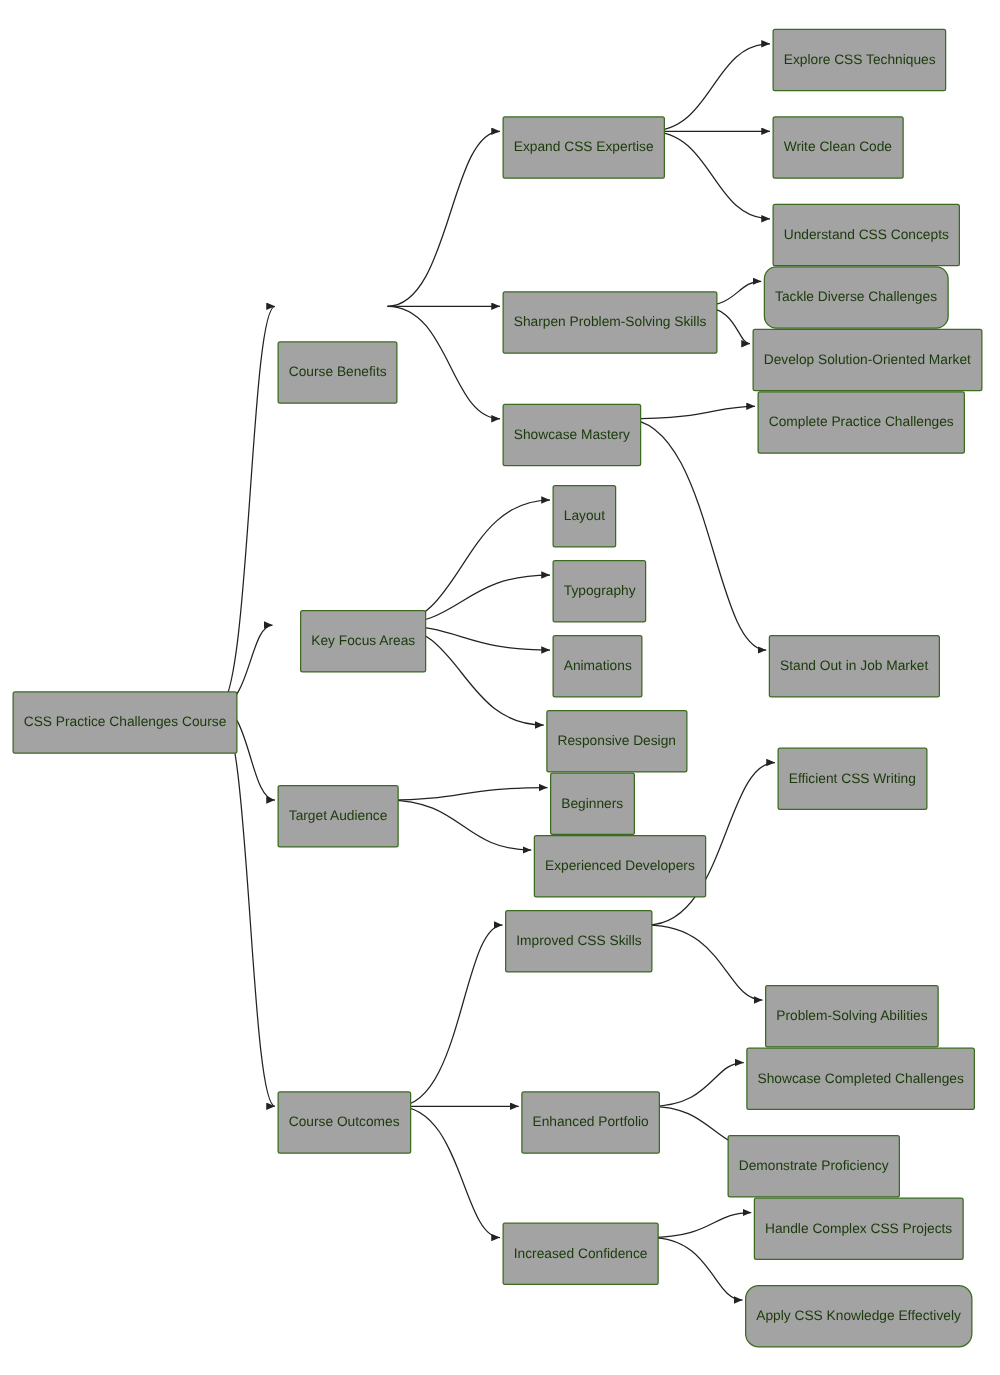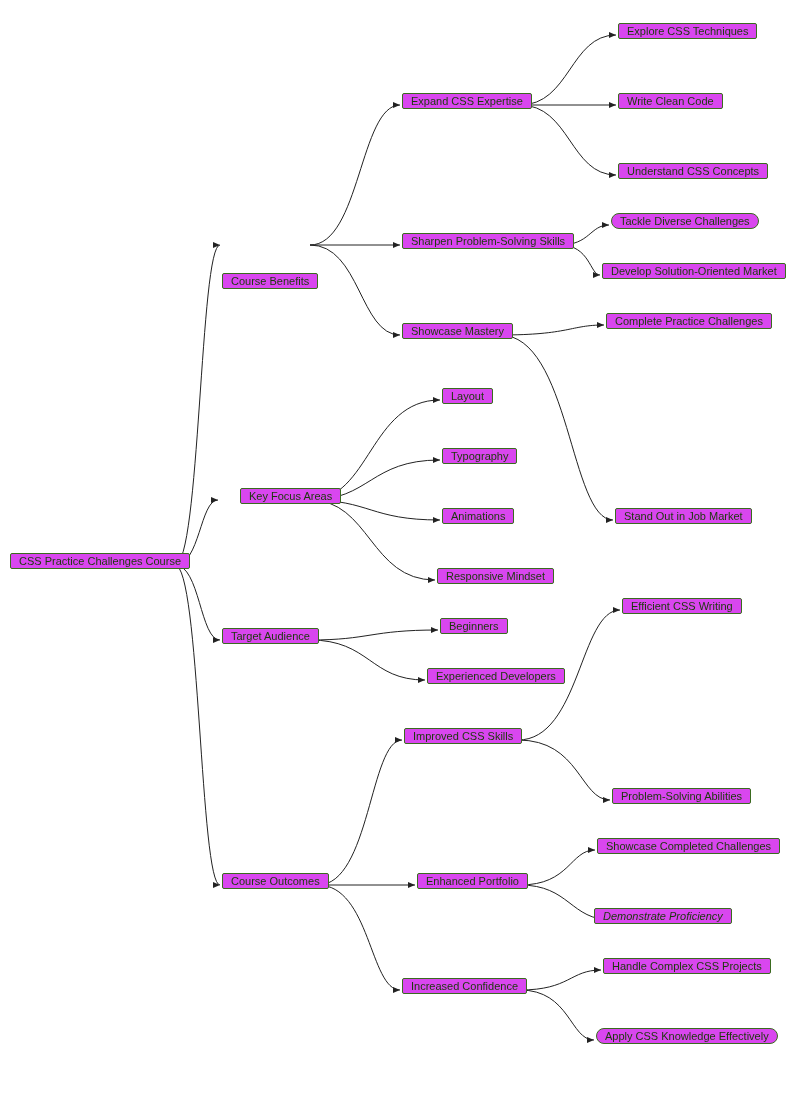--- a/index.html
+++ b/index.html
@@ -15,24 +15,24 @@
   svg {
     position: absolute;
     top: 0;
     left: 0;
     width: 800px;
     height: 1100px;
     pointer-events: none;
   }
   .node {
     position: absolute;
-    background: #d946ef;
+    background: #a3a3a3;
     border: 1px solid #3a6b1f;
     border-radius: 2px;
-    padding: 1px 8px;
+    padding: 18px 8px;
     font-size: 11px;
     color: #1a3a0a;
     white-space: nowrap;
     box-sizing: border-box;
     display: flex;
     align-items: center;
     justify-content: center;
     text-align: center;
   }
 </style>
@@ -104,29 +104,29 @@
 
 <div class="node" style="left:611px; top:213px;border-radius:10px;">Tackle Diverse Challenges</div>
 <div class="node" style="left:602px; top:263px;">Develop Solution-Oriented Market</div>
 
 <div class="node" style="left:606px; top:313px;">Complete Practice Challenges</div>
 <div class="node" style="left:615px; top:508px;">Stand Out in Job Market</div>
 
 <div class="node" style="left:442px; top:388px;">Layout</div>
 <div class="node" style="left:442px; top:448px;">Typography</div>
 <div class="node" style="left:442px; top:508px;">Animations</div>
-<div class="node" style="left:437px; top:568px;">Responsive Mindset</div>
+<div class="node" style="left:437px; top:568px;">Responsive Design</div>
 
 <div class="node" style="left:440px; top:618px;">Beginners</div>
 <div class="node" style="left:427px; top:668px;">Experienced Developers</div>
 
 <div class="node" style="left:404px; top:728px;">Improved CSS Skills</div>
 <div class="node" style="left:417px; top:873px;">Enhanced Portfolio</div>
 <div class="node" style="left:402px; top:978px;">Increased Confidence</div>
 
 <div class="node" style="left:622px; top:598px;">Efficient CSS Writing</div>
 <div class="node" style="left:612px; top:788px;">Problem-Solving Abilities</div>
 
 <div class="node" style="left:597px; top:838px;">Showcase Completed Challenges</div>
-<div class="node" style="left:594px; top:908px;font-style:italic;">Demonstrate Proficiency</div>
+<div class="node" style="left:582px; top:908px;">Demonstrate Proficiency</div>
 
 <div class="node" style="left:603px; top:958px;">Handle Complex CSS Projects</div>
 <div class="node" style="left:596px; top:1028px;border-radius:11px;">Apply CSS Knowledge Effectively</div>
 
 </body></html>

